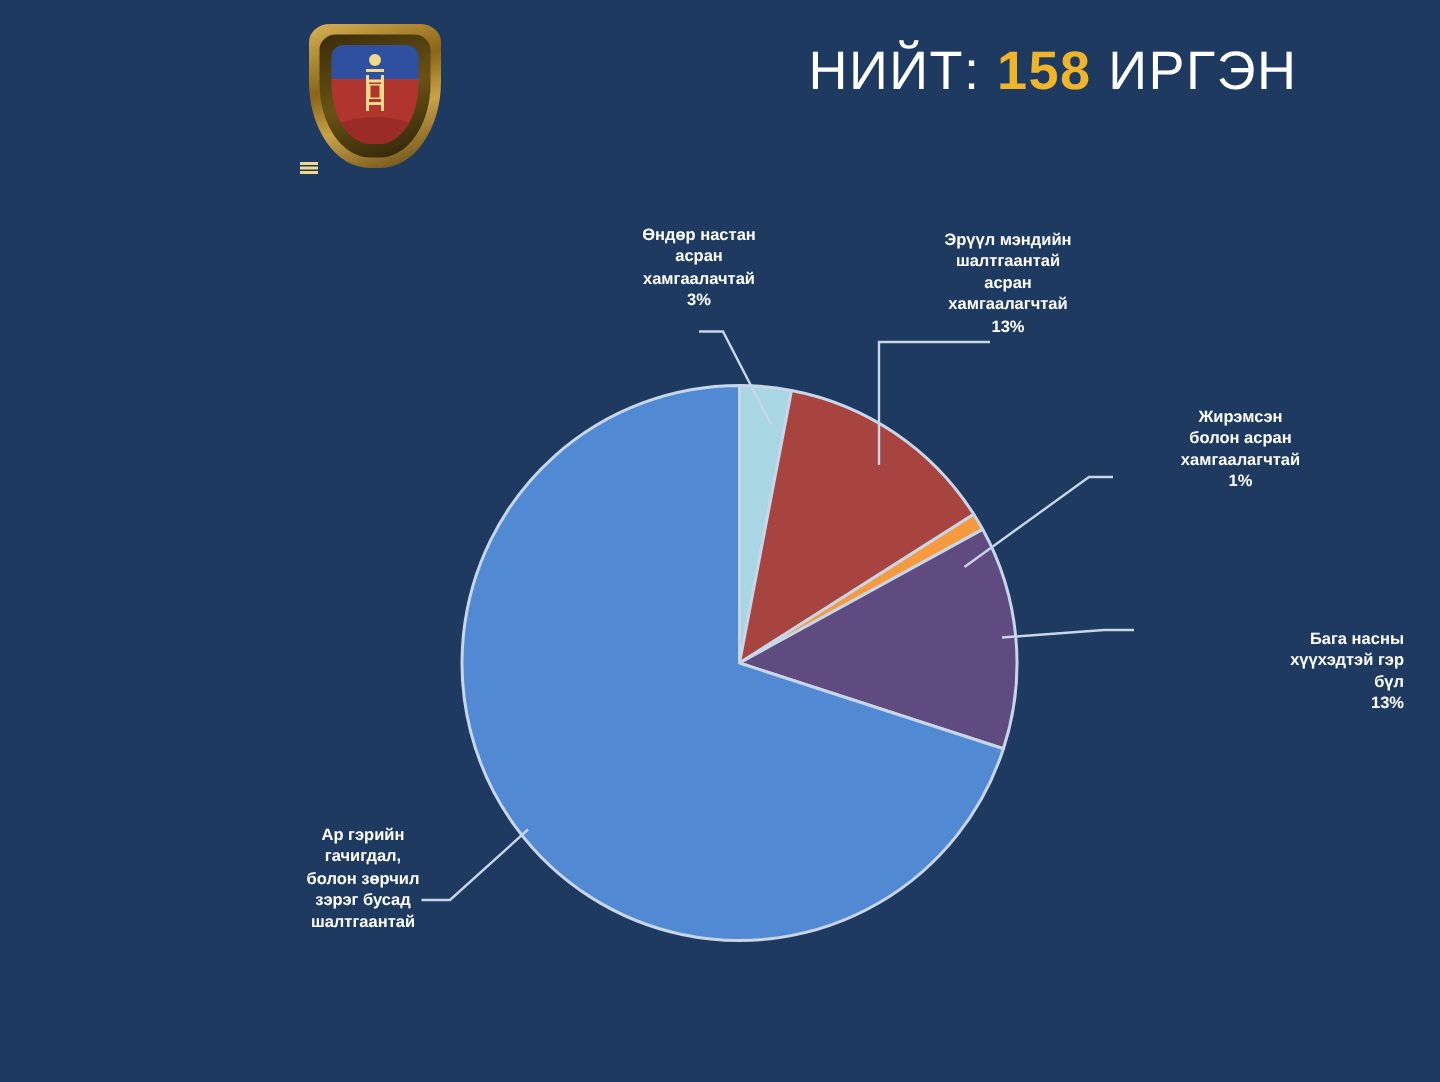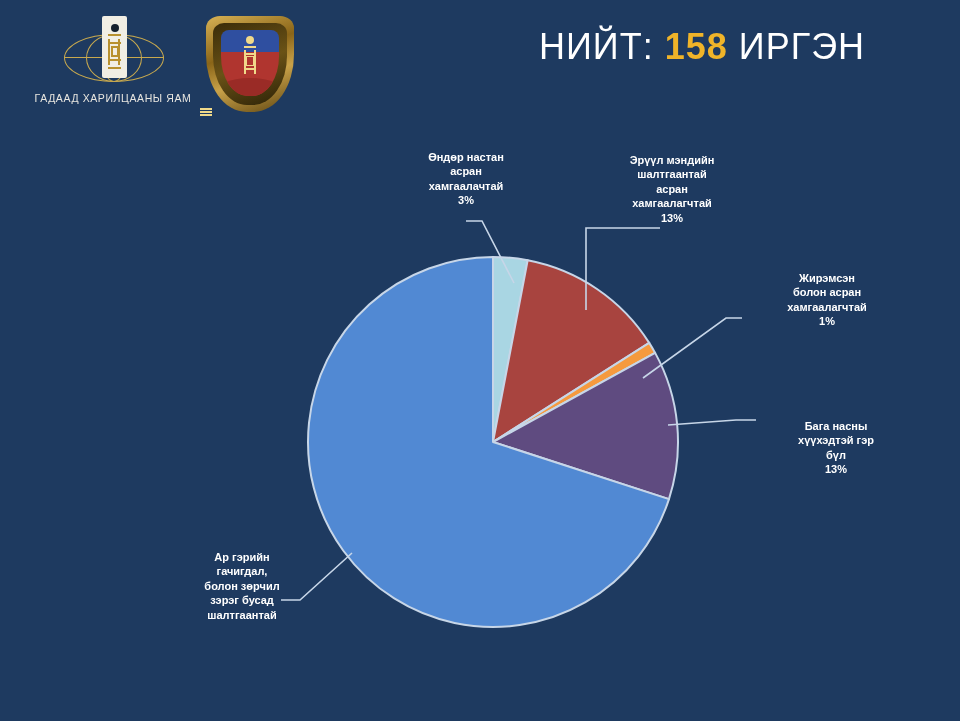--- a/index.html
+++ b/index.html
@@ -158,50 +158,30 @@
     font-weight: 700;
     line-height: 1.32;
     text-align: center;
     white-space: pre-line;
   }
   .pie-label .pct { display: block; }
 
   #label-elderly   { left: 368px; top: 135px; width: 196px; }
   #label-health    { left: 572px; top: 138px; width: 200px; }
   #label-pregnant  { left: 722px; top: 256px; width: 210px; }
-  #label-children  { left: 736px; top: 404px; width: 200px; }
+  #label-children  { left: 736px; top: 404px; width: 200px; text-align: right; }
   #label-other     { left: 128px; top: 535px; width: 228px; }
 </style>
 </head>
 <body>
 
 <div id="slide">
 
   <div id="header-logos">
 
-    <div class="logo-block" id="logo-mfa">
-      <div class="globe-wrap">
-        <div class="globe"></div>
-        <div class="globe-m1"></div>
-        <div class="globe-m2"></div>
-        <div class="globe-eq"></div>
-        <div class="soyombo-card"></div>
-        <div class="soyombo">
-          <div class="s-dot"></div>
-          <div class="s-bar" style="top:12px;"></div>
-          <div class="s-bar" style="top:45px;"></div>
-          <div class="s-col" style="left:1px;"></div>
-          <div class="s-col" style="left:11px;"></div>
-          <div class="s-box"></div>
-          <div class="s-bar" style="top:20px;"></div>
-          <div class="s-bar" style="top:37px;"></div>
-        </div>
-      </div>
-      <div class="mfa-caption">ГАДААД ХАРИЛЦААНЫ ЯАМ</div>
-    </div>
 
     <div class="logo-block" id="logo-shield">
       <div class="shield-outer"></div>
       <div class="shield-mid"></div>
       <div class="shield-inner"></div>
       <div class="shield-soyombo">
         <div class="sd"></div>
         <div class="sb" style="top:10px;"></div>
         <div class="sc" style="left:0;"></div>
         <div class="sc" style="left:10px;"></div>

